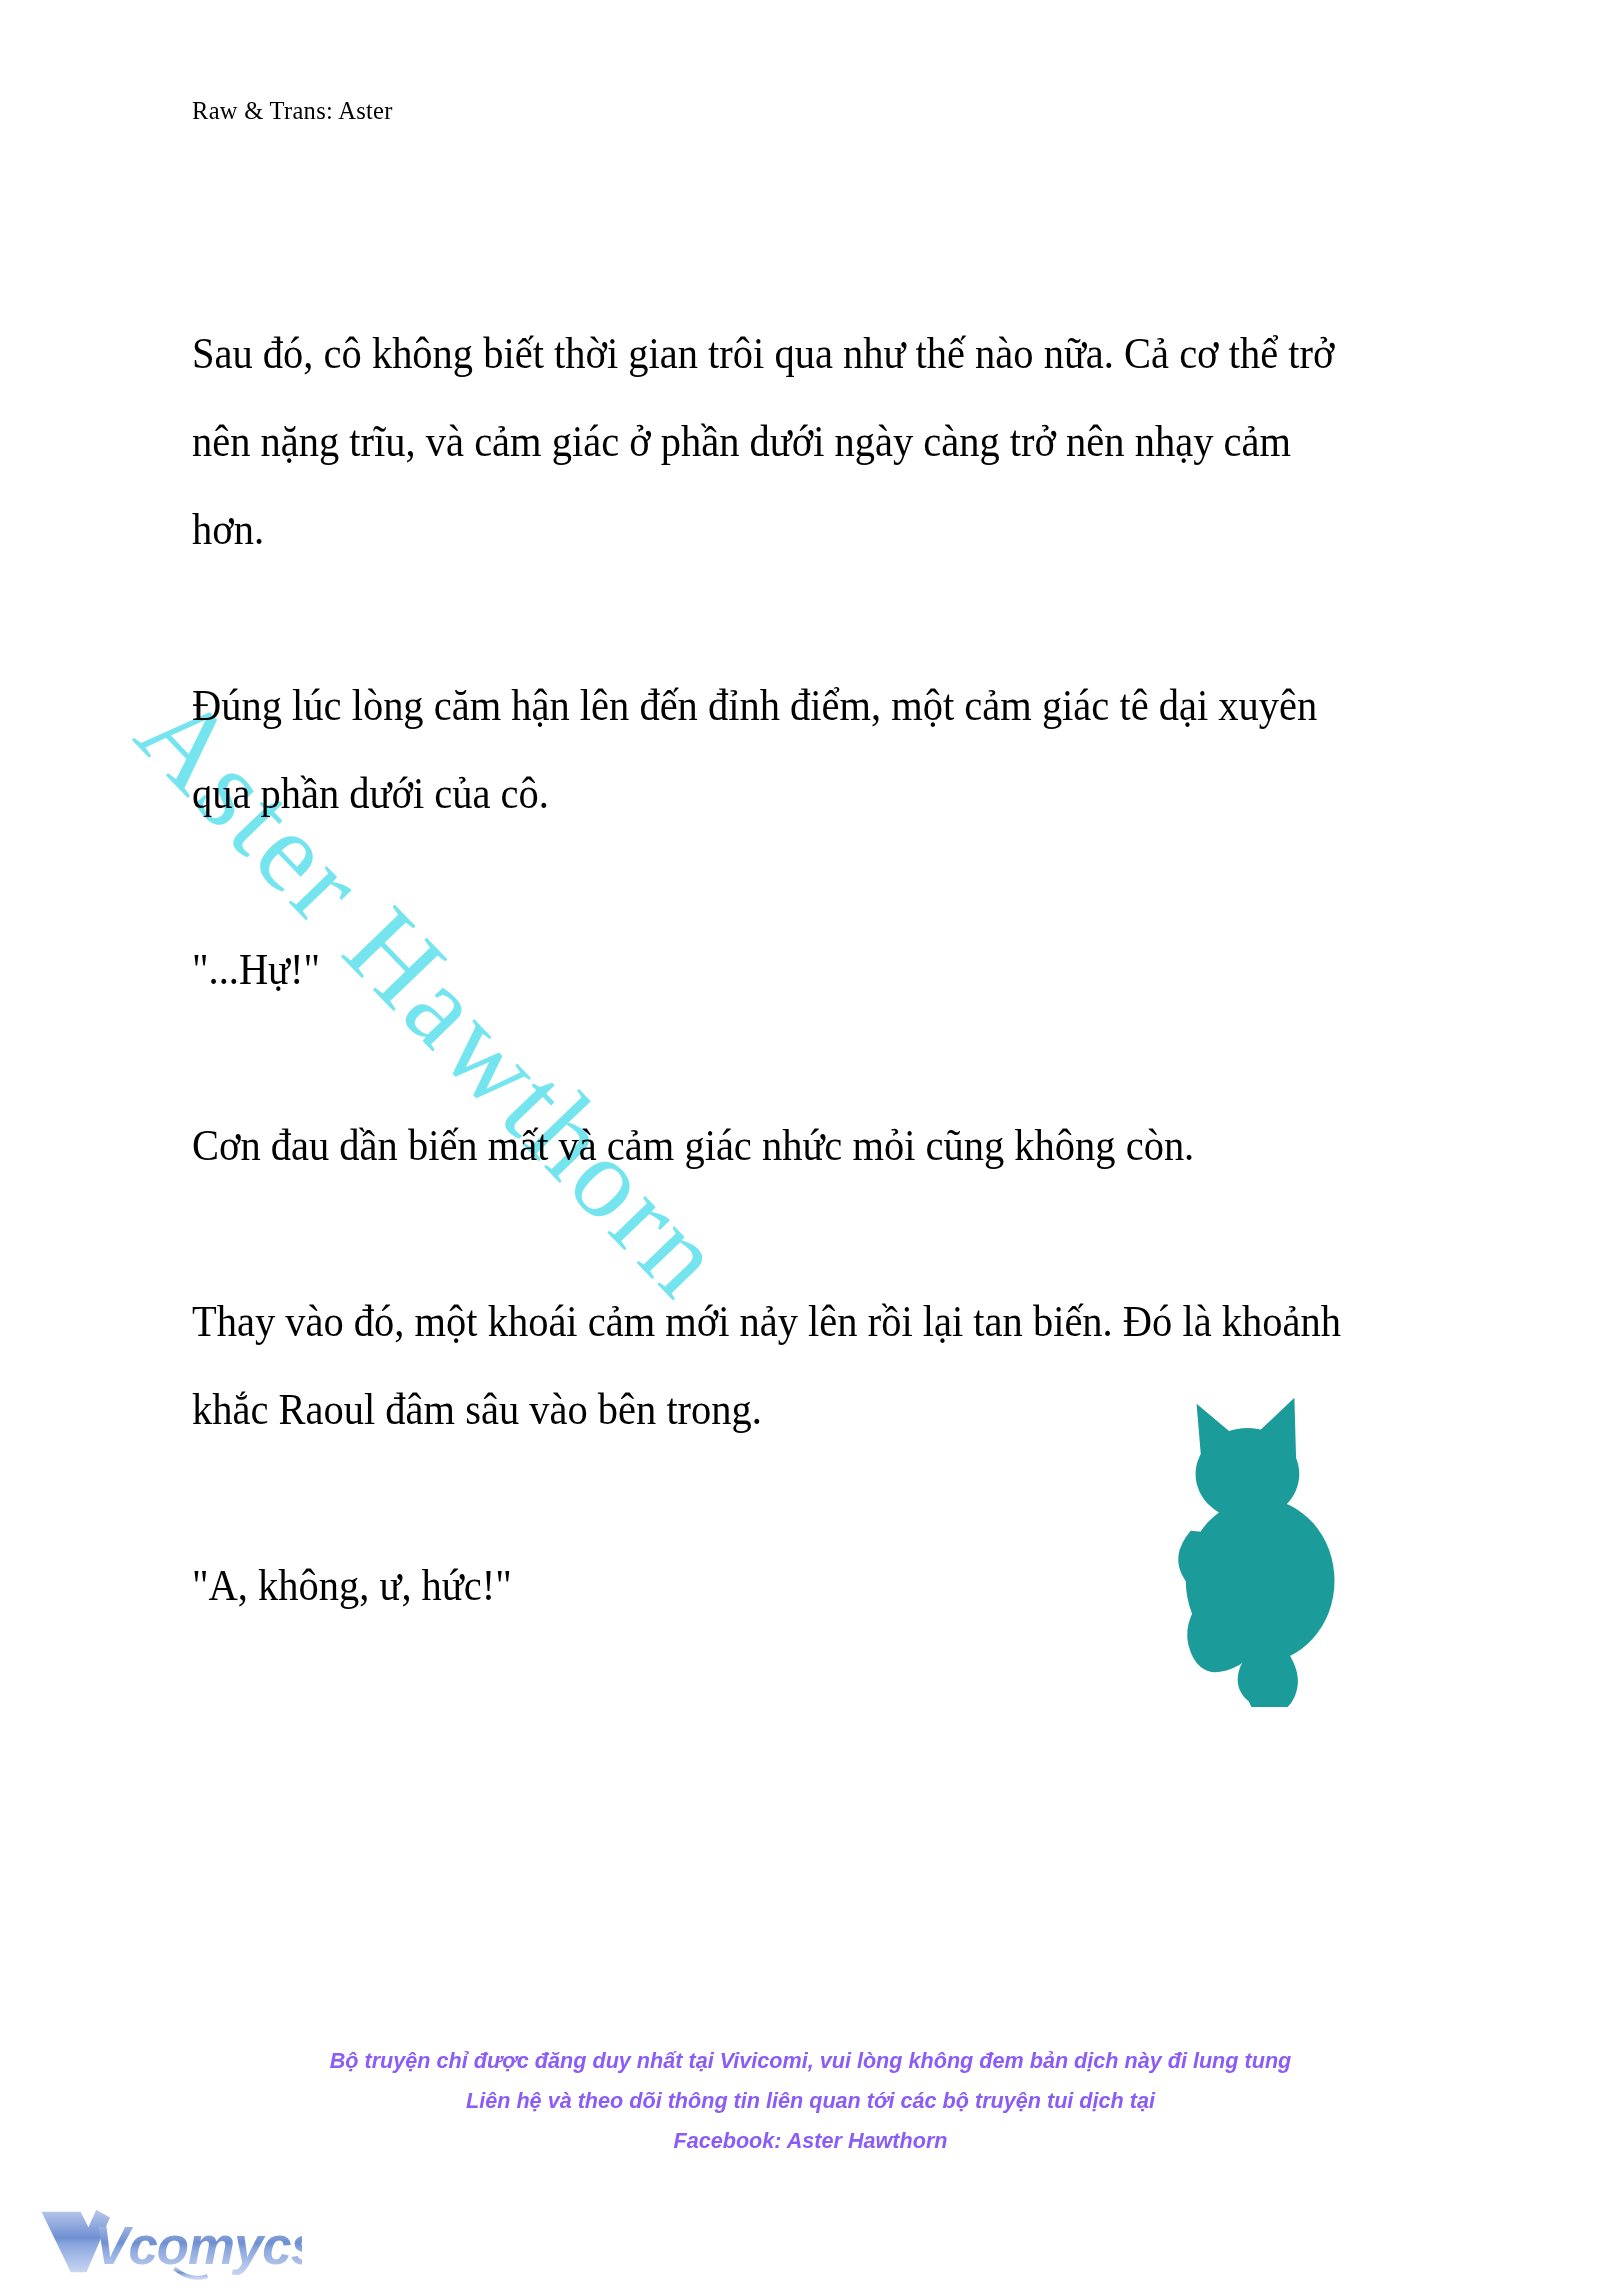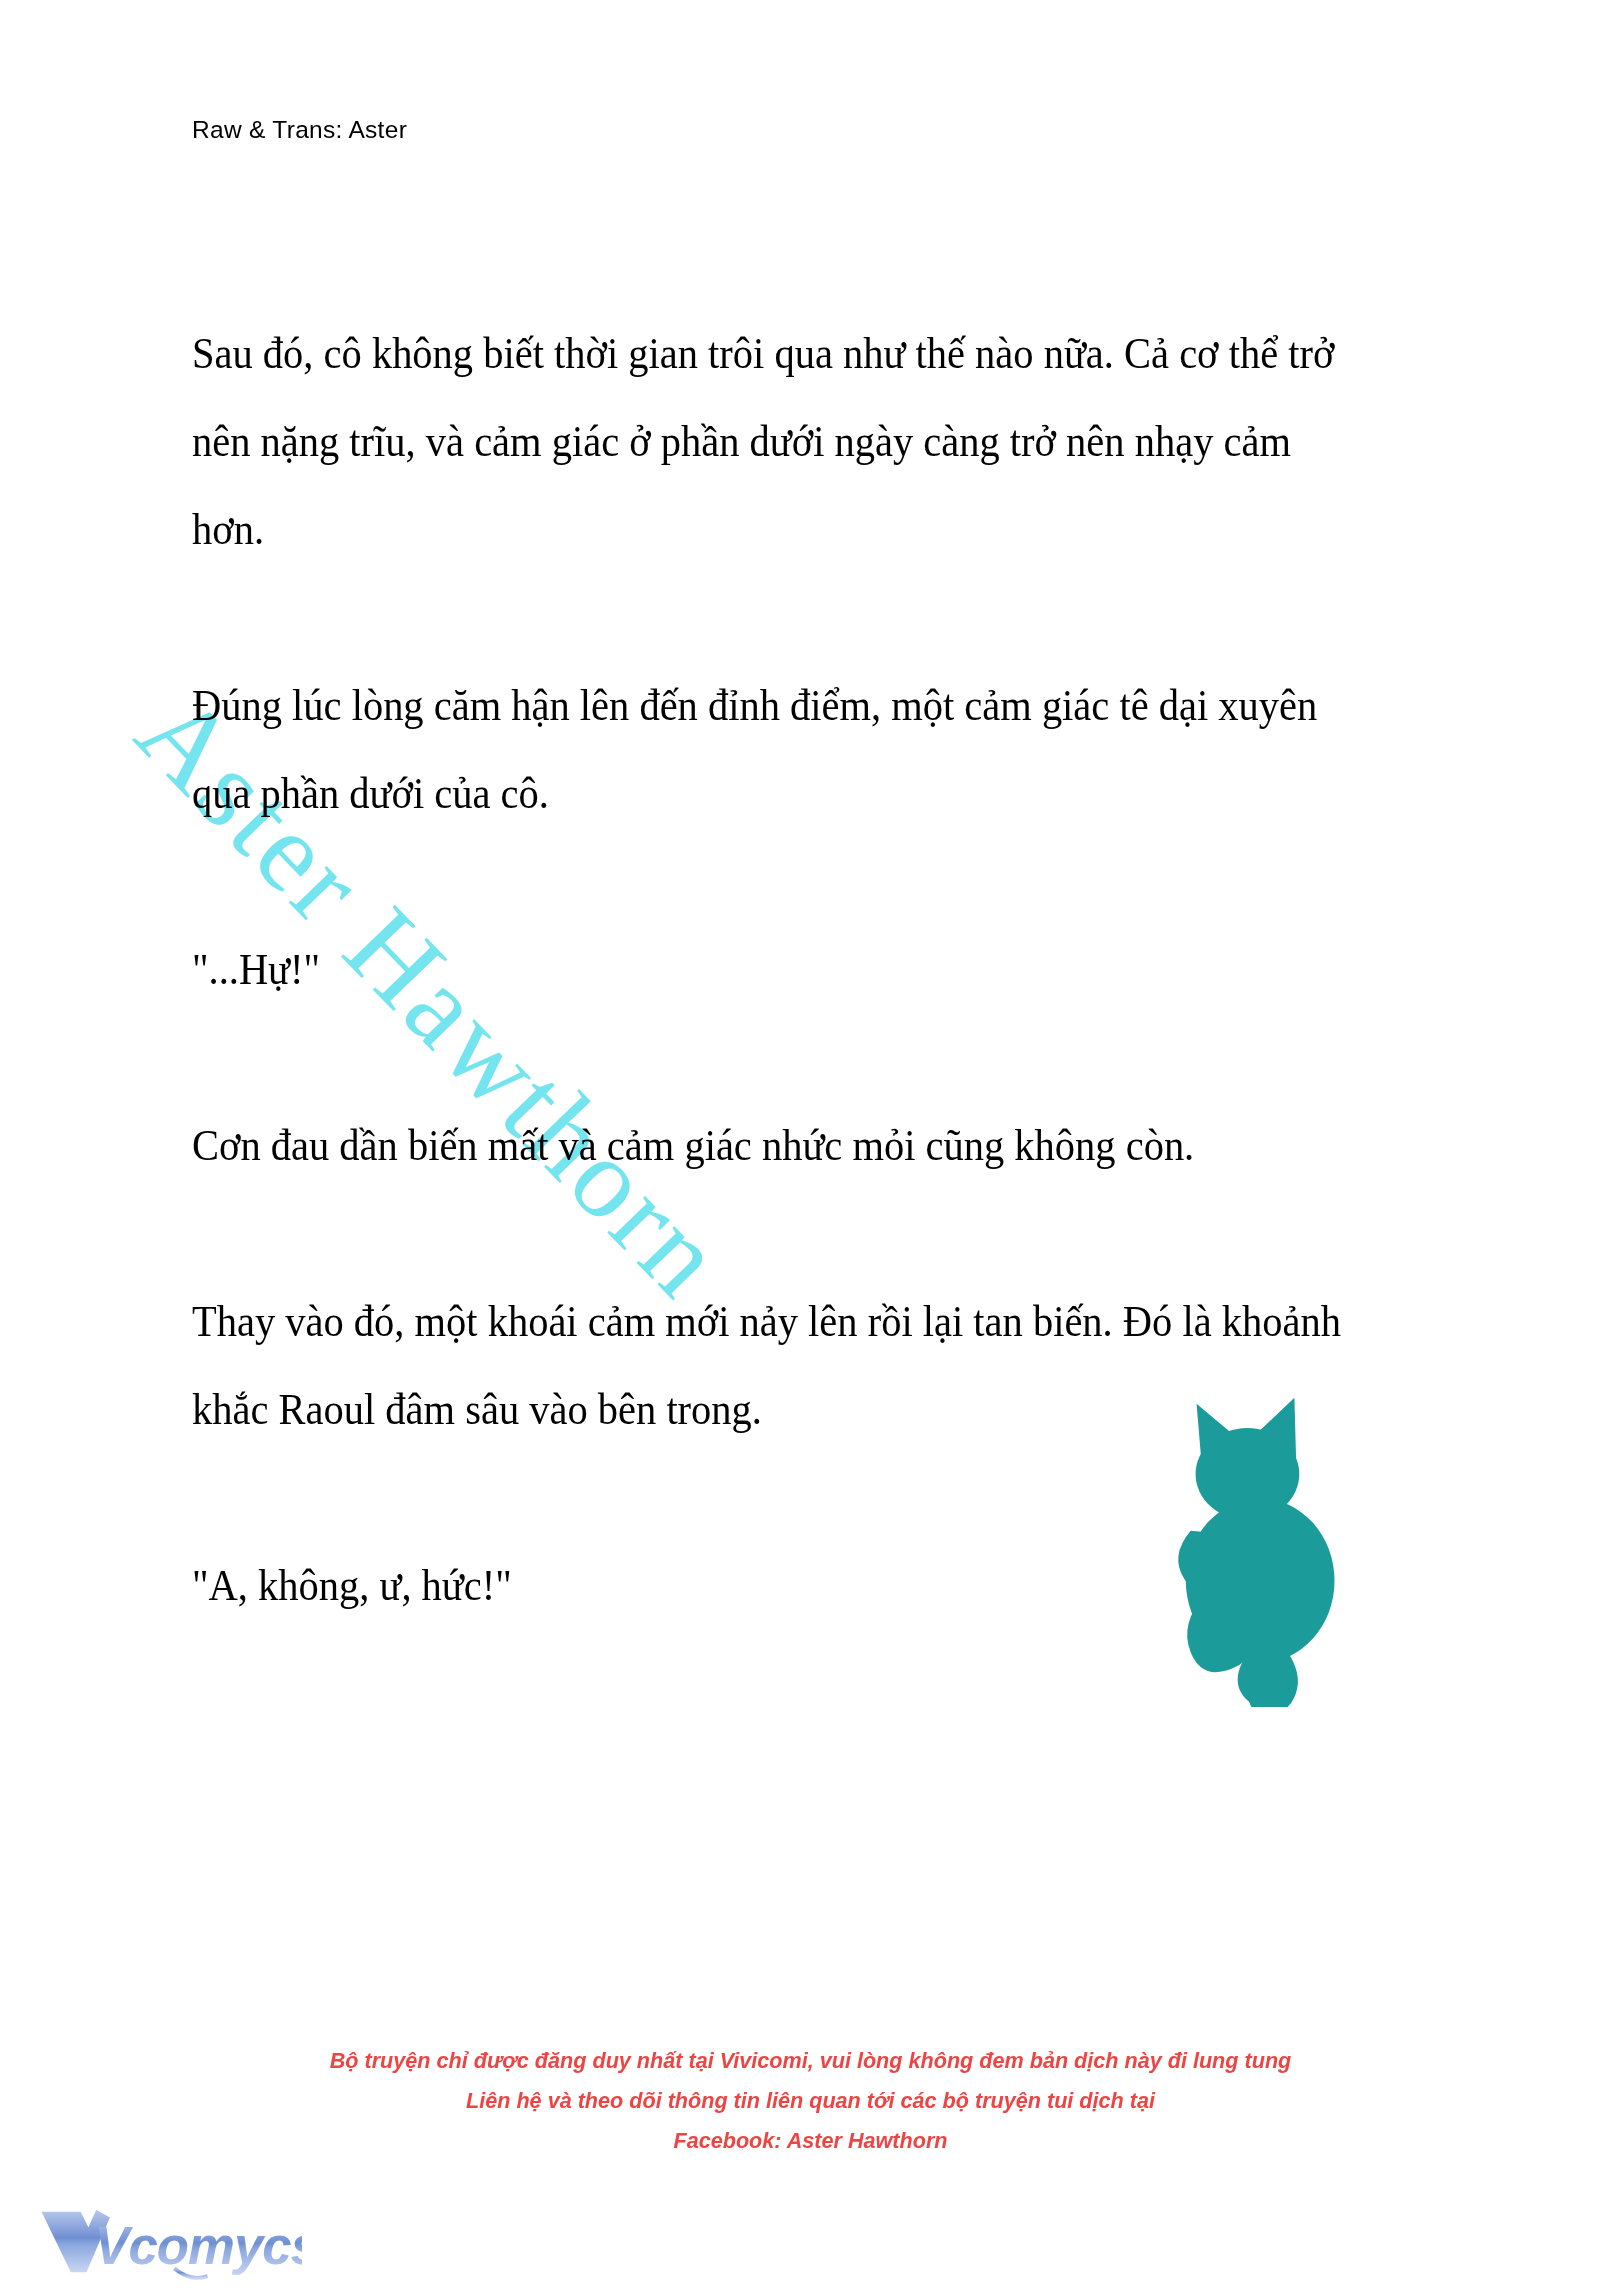--- a/index.html
+++ b/index.html
@@ -18,22 +18,22 @@
   .page {
     position: absolute;
     inset: 0;
     background: #ffffff;
   }
 
   
   .header {
     position: absolute;
     left: 192px;
-    top: 116px;
-    font-family: Liberation Sans, sans-serif;
+    top: 97px;
+    font-family: Liberation Serif, serif;
     font-size: 24.5px;
     color: #000000;
     letter-spacing: 0.3px;
     white-space: nowrap;
     text-align: right;
   }
 
   
   .body-text {
     position: absolute;
@@ -92,21 +92,21 @@
   
   .footer {
     position: absolute;
     left: 0;
     right: 0;
     top: 2041px;
     text-align: center;
     font-family: "Liberation Sans", sans-serif;
     font-weight: bold;
     font-style: italic;
-    color: #ef4444;
+    color: #8b5cf6;
     z-index: 3;
   }
   .footer-line {
     font-size: 22.5px;
     line-height: 40px;
     transform: scaleX(0.96);
   }
 
   
   .logo {

